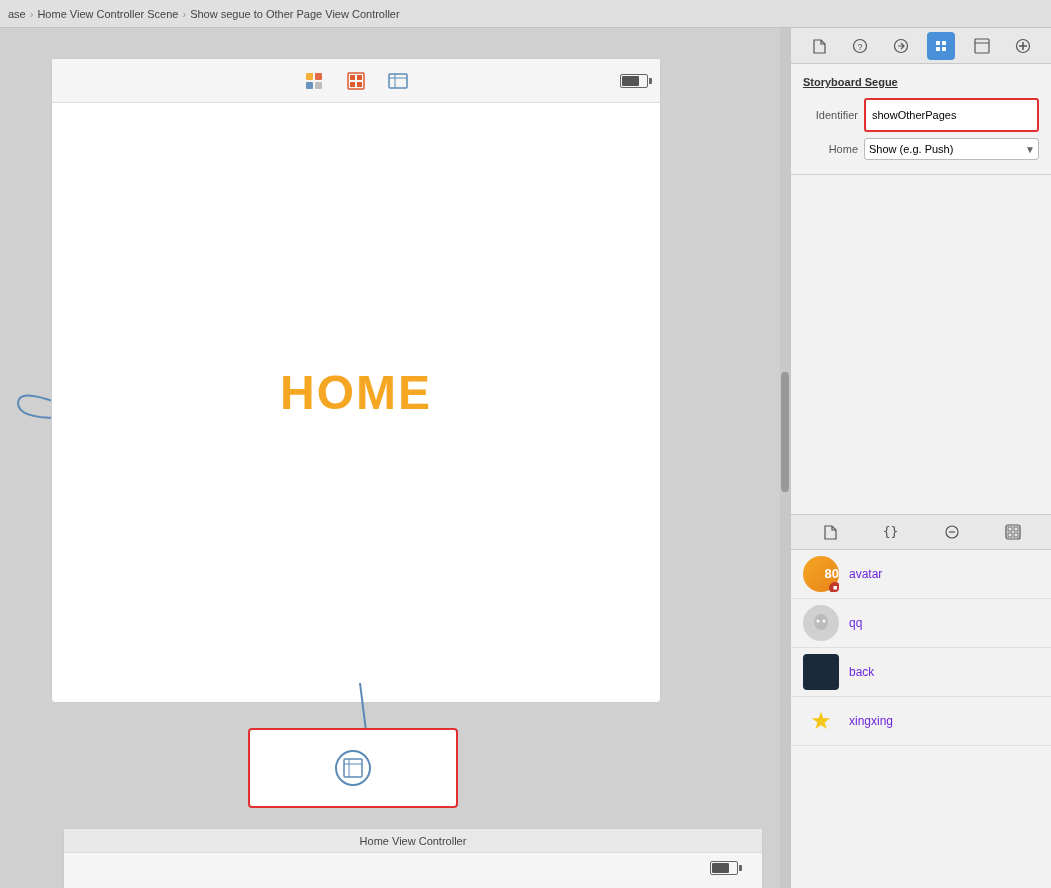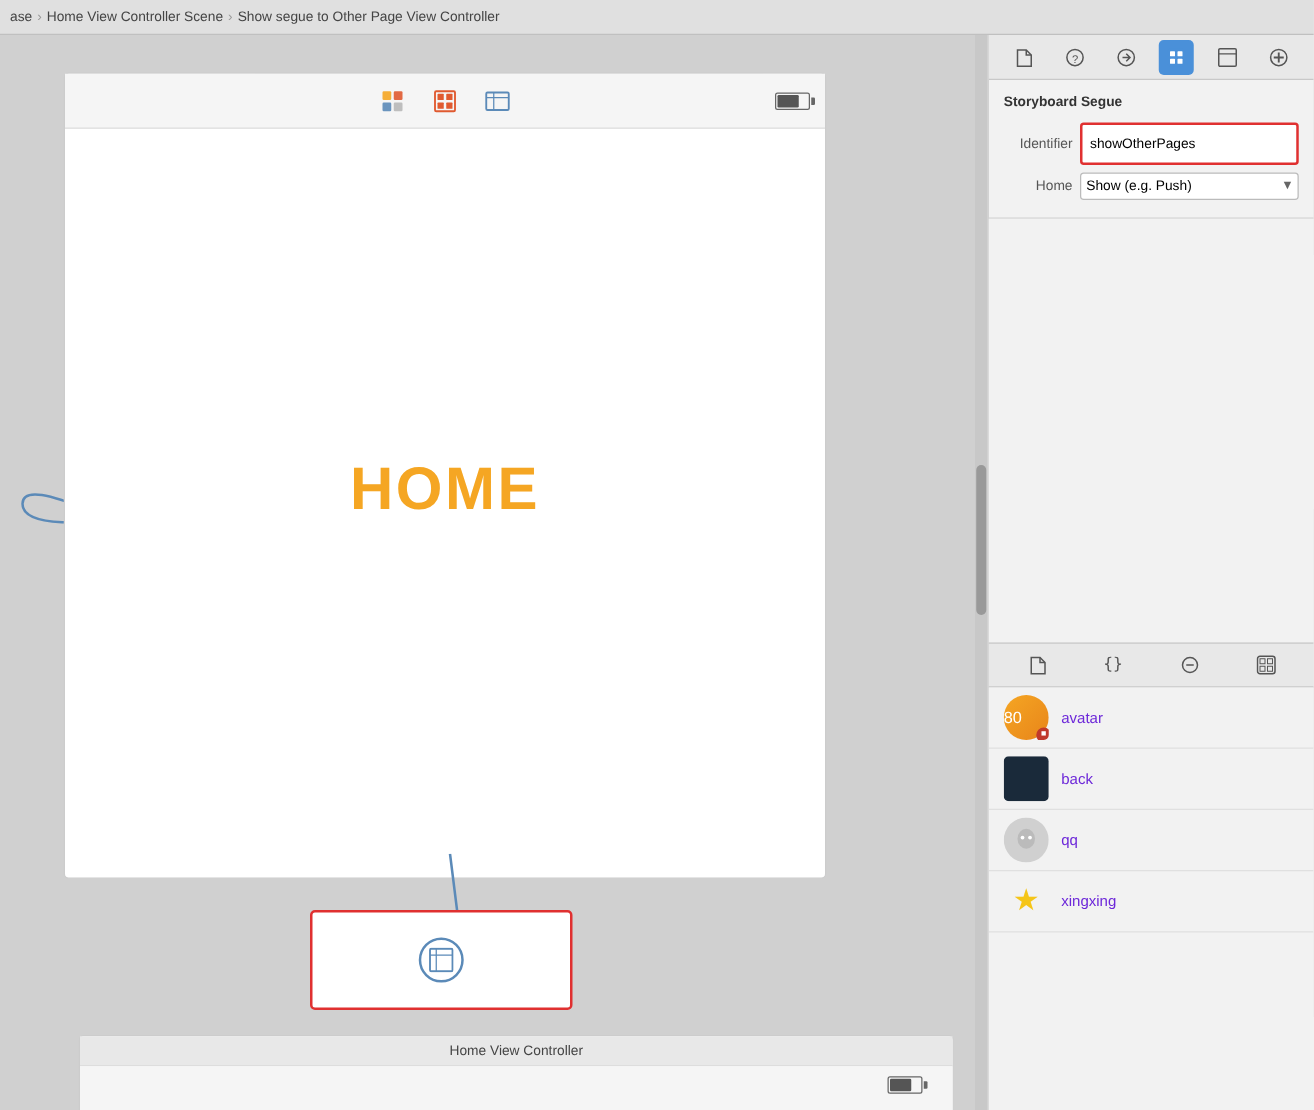--- a/index.html
+++ b/index.html
@@ -232,20 +232,21 @@
     
     .segue-section {
       padding: 12px 12px 8px 12px;
       border-bottom: 1px solid #d0d0d0;
     }
     .segue-section-title {
       font-size: 11px;
       font-weight: bold;
       color: #333;
       margin-bottom: 10px;
+      text-decoration: underline;
     }
     .segue-field-row {
       display: flex;
       align-items: center;
       margin-bottom: 6px;
       gap: 6px;
     }
     .segue-field-label {
       font-size: 11px;
       color: #555;
@@ -356,24 +357,24 @@
     }
 
     
     .avatar-circle {
       width: 36px;
       height: 36px;
       border-radius: 50%;
       background: linear-gradient(135deg, #f5a623, #e8851a);
       display: flex;
       align-items: center;
-      justify-content: flex-start;
+      justify-content: flex-end;
       color: white;
       font-size: 13px;
-      font-weight: normal;
+      font-weight: bold;
       position: relative;
     }
     .avatar-circle .badge {
       position: absolute;
       bottom: -2px;
       right: -2px;
       background: #c0392b;
       color: white;
       font-size: 7px;
       width: 12px;
@@ -604,40 +605,40 @@
           <div class="avatar-circle">
             <span>80</span>
             <div class="badge">■</div>
           </div>
         </div>
         <span class="asset-name">avatar</span>
       </div>
 
       <div class="asset-item">
         <div class="asset-thumb">
-          <div class="back-thumb"></div>
-        </div>
-        <span class="asset-name">back</span>
-      </div>
-
-      <div class="asset-item">
-        <div class="asset-thumb">
           <div class="qq-thumb">
             <svg width="22" height="22" viewBox="0 0 22 22">
               <ellipse cx="11" cy="10" rx="7" ry="8" fill="#bbb"></ellipse>
               <circle cx="8" cy="9" r="1.5" fill="white"></circle>
               <circle cx="14" cy="9" r="1.5" fill="white"></circle>
             </svg>
           </div>
         </div>
         <span class="asset-name">qq</span>
       </div>
 
       <div class="asset-item">
         <div class="asset-thumb">
+          <div class="back-thumb"></div>
+        </div>
+        <span class="asset-name">back</span>
+      </div>
+
+      <div class="asset-item">
+        <div class="asset-thumb">
           <div class="xingxing-thumb">★</div>
         </div>
         <span class="asset-name">xingxing</span>
       </div>
 
     </div>
 
   </div>
 </div>
 

